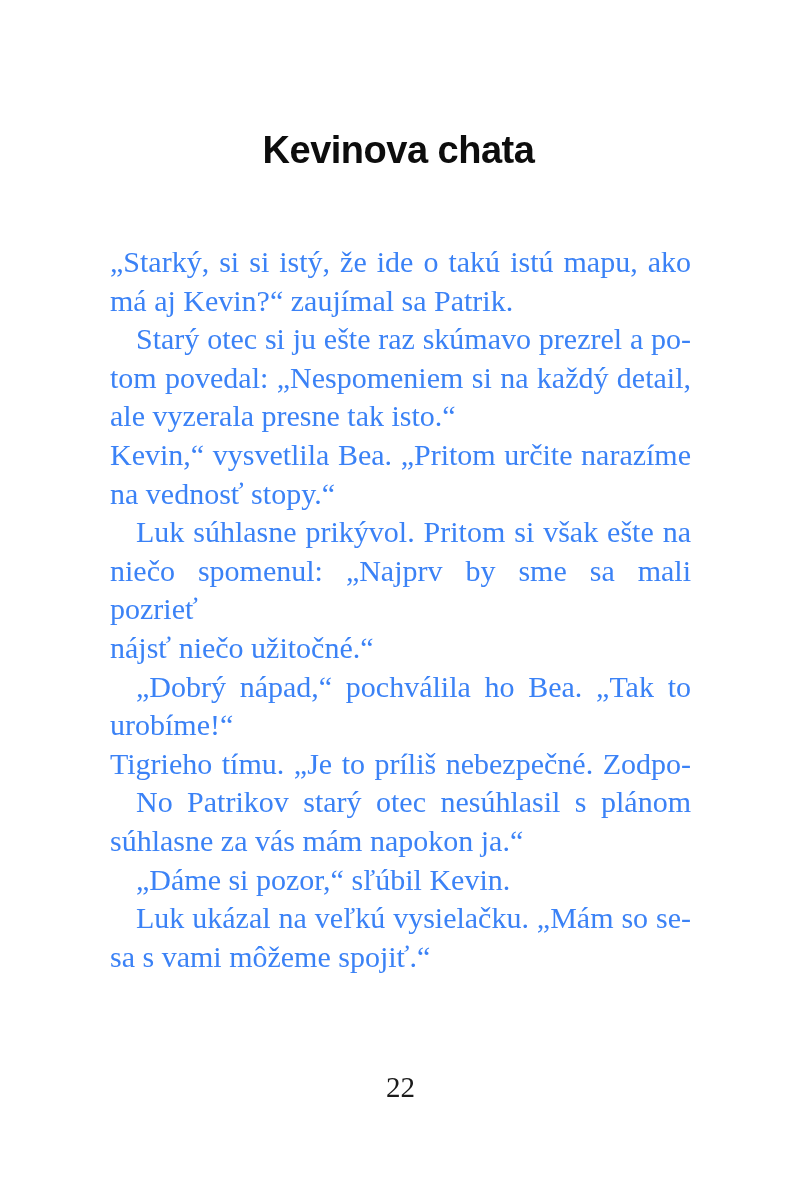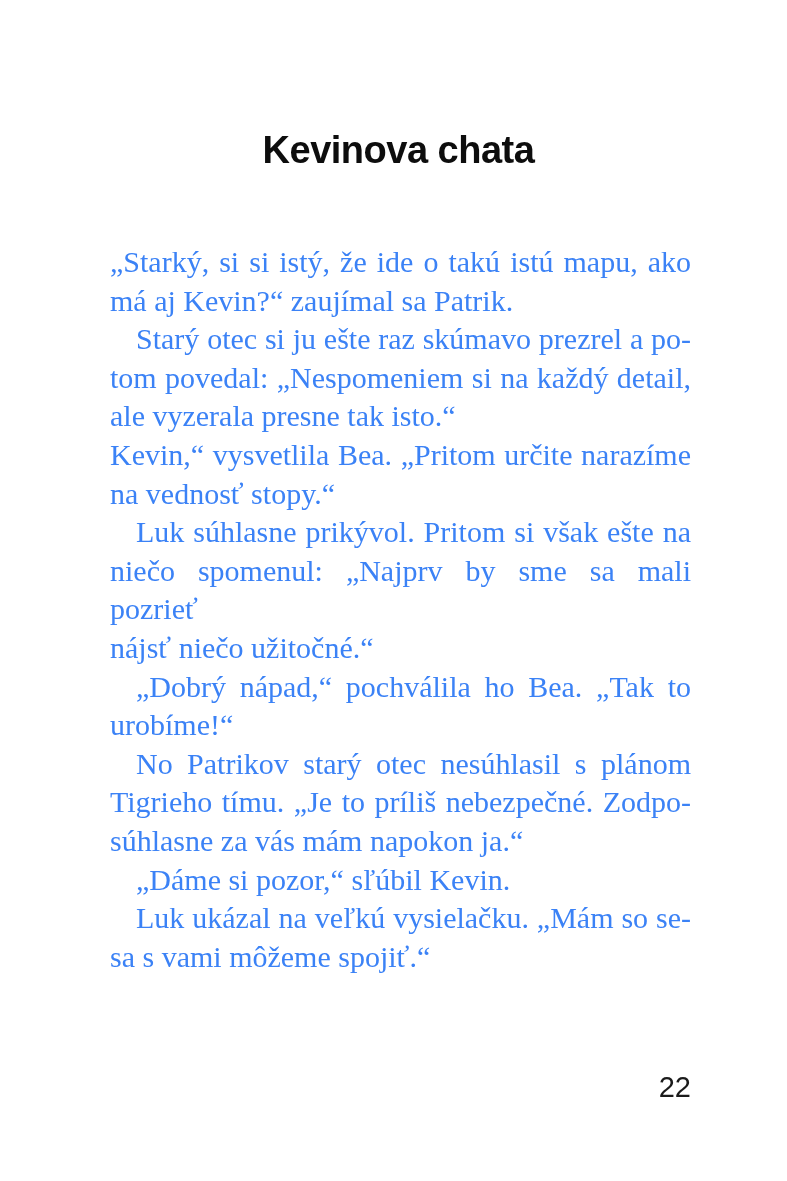--- a/index.html
+++ b/index.html
@@ -50,22 +50,22 @@
     text-align-last: left;
   }
   .line.first-indent {
     padding-left: 26px;
   }
   .page-number {
     position: absolute;
     left: 110px;
     top: 1068px;
     width: 581px;
-    text-align: right;
-    font-family: Liberation Sans, sans-serif;
+    text-align: center;
+    font-family: Liberation Serif, serif;
     font-size: 29px;
     line-height: 38px;
     color: #1b1b1b;
   }
 </style>
 </head>
 <body>
 
 <div class="page">
   <h1 class="title">Kevinova chata</h1>
@@ -87,22 +87,22 @@
       <div class="paragraph">
         <div class="line first-indent">Luk súhlasne prikývol. Pritom si však ešte na</div>
         <div class="line">niečo spomenul: „Najprv by sme sa mali pozrieť</div>
         <div class="line last">nájsť niečo užitočné.“</div>
       </div>
       <div class="paragraph">
         <div class="line first-indent">„Dobrý nápad,“ pochválila ho Bea. „Tak to</div>
         <div class="line last">urobíme!“</div>
       </div>
       <div class="paragraph">
+        <div class="line">Tigrieho tímu. „Je to príliš nebezpečné. Zodpo-</div>
         <div class="line first-indent">No Patrikov starý otec nesúhlasil s plánom</div>
-        <div class="line">Tigrieho tímu. „Je to príliš nebezpečné. Zodpo-</div>
         <div class="line last">súhlasne za vás mám napokon ja.“</div>
       </div>
       <div class="paragraph">
         <div class="line last first-indent">„Dáme si pozor,“ sľúbil Kevin.</div>
       </div>
       <div class="paragraph">
         <div class="line first-indent">Luk ukázal na veľkú vysielačku. „Mám so se-</div>
         <div class="line last">sa s vami môžeme spojiť.“</div>
       </div>
     </div>

